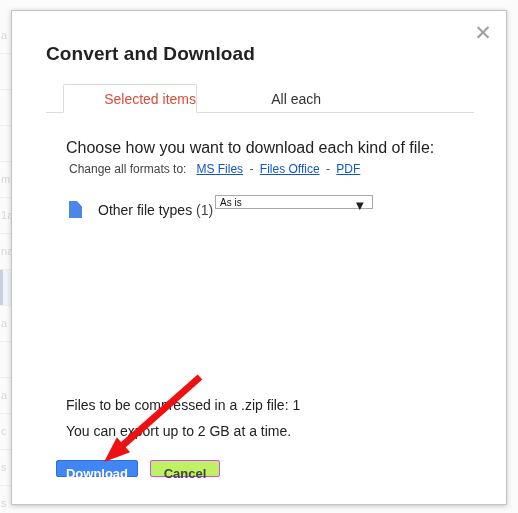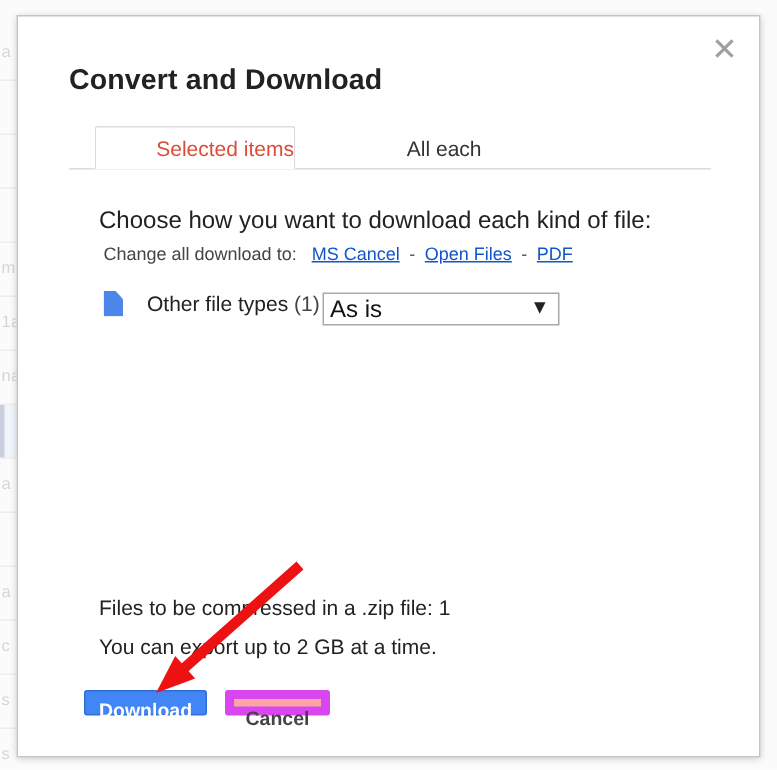--- a/index.html
+++ b/index.html
@@ -150,21 +150,21 @@
     text-decoration: underline;
     cursor: pointer;
   }
 
   .filerow {
     position: absolute;
     left: 57px;
     top: 183px;
     height: 24px;
     display: flex;
-    align-items: flex-start;
+    align-items: flex-end;
   }
   .doc-icon {
     position: relative;
     width: 13px;
     height: 17px;
     flex: 0 0 auto;
   }
   .doc-icon .sheet {
     position: absolute;
     left: 0; top: 0;
@@ -185,24 +185,24 @@
     color: #222222;
     white-space: nowrap;
   }
   .filecount { color: #444444; }
 
   .format-select {
     position: absolute;
     left: 203px;
     top: 184px;
     width: 158px;
-    height: 22px;
+    height: 14px;
     background: #ffffff;
     border: 1px solid #a9a9a9;
-    font-size: 16px;
+    font-size: 10px;
     color: #111111;
     font-family: "Liberation Sans", sans-serif;
     padding: 0 4px;
     cursor: pointer;
     border-radius: 0;
     appearance: none;
     -webkit-appearance: none;
   }
   .select-arrow {
     position: absolute;
@@ -247,22 +247,22 @@
     top: 449px;
     width: 82px;
     background: #4285f4;
     border: 1px solid #2f6fd8;
     color: #ffffff;
   }
   .btn-secondary {
     left: 138px;
     top: 449px;
     width: 70px;
-    background: #fca5a5;
-    border: 6px solid #d946ef;
+    background: #bef264;
+    border: 1px solid #d946ef;
     color: #444444;
   }
 
   
   .arrow-svg {
     position: absolute;
     left: 0; top: 0;
     width: 518px; height: 513px;
     pointer-events: none;
     z-index: 50;
@@ -319,25 +319,25 @@
     <div class="dlg-title">Convert and Download</div>
 
     <div class="tabs">
       <div class="tab active">Selected items</div>
       <div class="tab inactive">All each</div>
     </div>
 
     <div class="lead">Choose how you want to download each kind of file:</div>
 
     <div class="formats-row">
-      <span>Change all download to:</span>
+      <span>Change all formats to:</span>
       <span>&nbsp;</span>
-      <a>MS Cancel</a>
+      <a>MS Files</a>
       <span class="sep">-</span>
-      <a>Open Files</a>
+      <a>Files Office</a>
       <span class="sep">-</span>
       <a>PDF</a>
     </div>
 
     <div class="filerow">
       <span class="doc-icon">
         <span class="sheet"></span>
         <span class="fold"></span>
       </span>
       <span class="filelabel">

